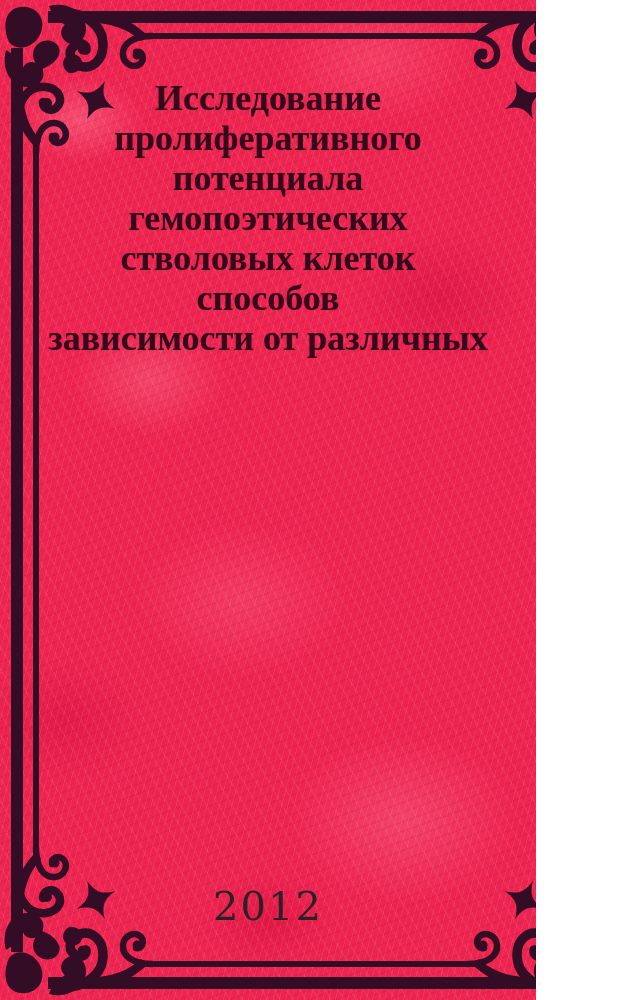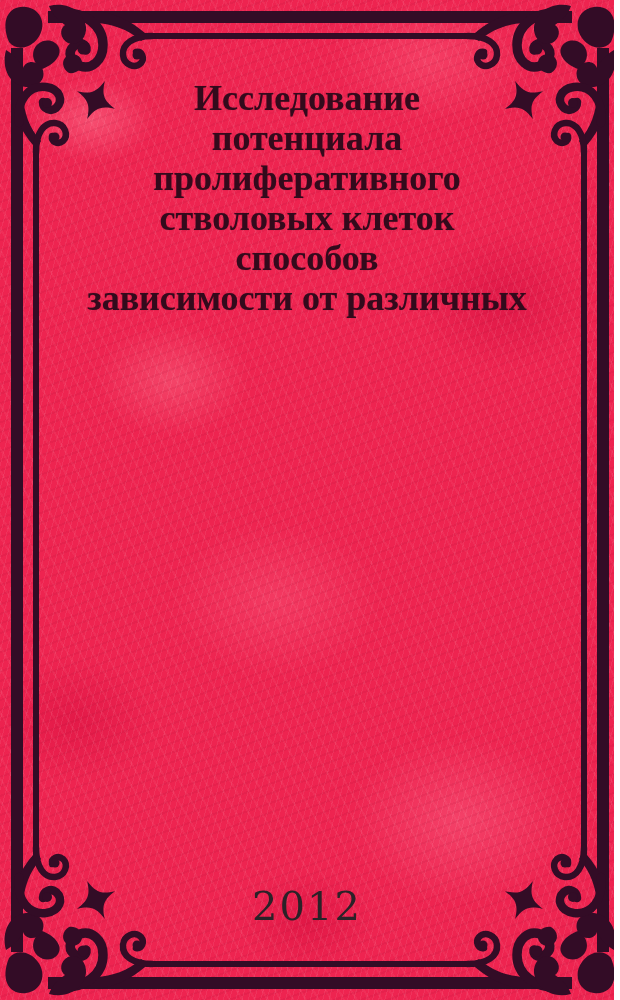--- a/index.html
+++ b/index.html
@@ -1,18 +1,18 @@
 <!DOCTYPE html>
 <html><head>
 <meta charset="utf-8">
 <style>
   html,body{margin:0;padding:0;background:#ffffff;}
   .cover{
     position:relative;
-    width:614px;height:1000px;
+    width:536px;height:1000px;
     overflow:hidden;
     background-color:#ee2450;
     background-image:
       repeating-linear-gradient(105deg, rgba(255,255,255,0.07) 0 1px, rgba(255,255,255,0) 1px 6px),
       repeating-linear-gradient(160deg, rgba(140,0,40,0.08) 0 2px, rgba(140,0,40,0) 2px 9px),
       repeating-linear-gradient(60deg, rgba(255,180,190,0.07) 0 2px, rgba(255,180,190,0) 2px 11px),
       radial-gradient(90px 60px at 15% 12%, rgba(255,120,145,0.5), transparent 70%),
       radial-gradient(140px 90px at 70% 6%, rgba(255,100,130,0.4), transparent 70%),
       radial-gradient(110px 80px at 28% 38%, rgba(255,130,150,0.35), transparent 70%),
       radial-gradient(130px 100px at 82% 30%, rgba(205,10,60,0.45), transparent 70%),
@@ -94,22 +94,23 @@
     </g>
 
     <use href="#corner"></use>
     <use href="#corner" transform="translate(620,0) scale(-1,1)"></use>
     <use href="#corner" transform="translate(0,1000) scale(1,-1)"></use>
     <use href="#corner" transform="translate(620,1000) scale(-1,-1)"></use>
   </svg>
 
   <div class="title">
     <div class="tline">Исследование</div>
+    <div class="tline">пролиферативного</div>
     <div class="tline">потенциала</div>
-    <div class="tline">пролиферативного</div>
+    <div class="tline">гемопоэтических</div>
     <div class="tline">стволовых клеток</div>
     <div class="tline">способов</div>
     <div class="tline">зависимости от различных</div>
   </div>
 
   <div class="year">2012</div>
 
 </div>
 
 </body></html>

